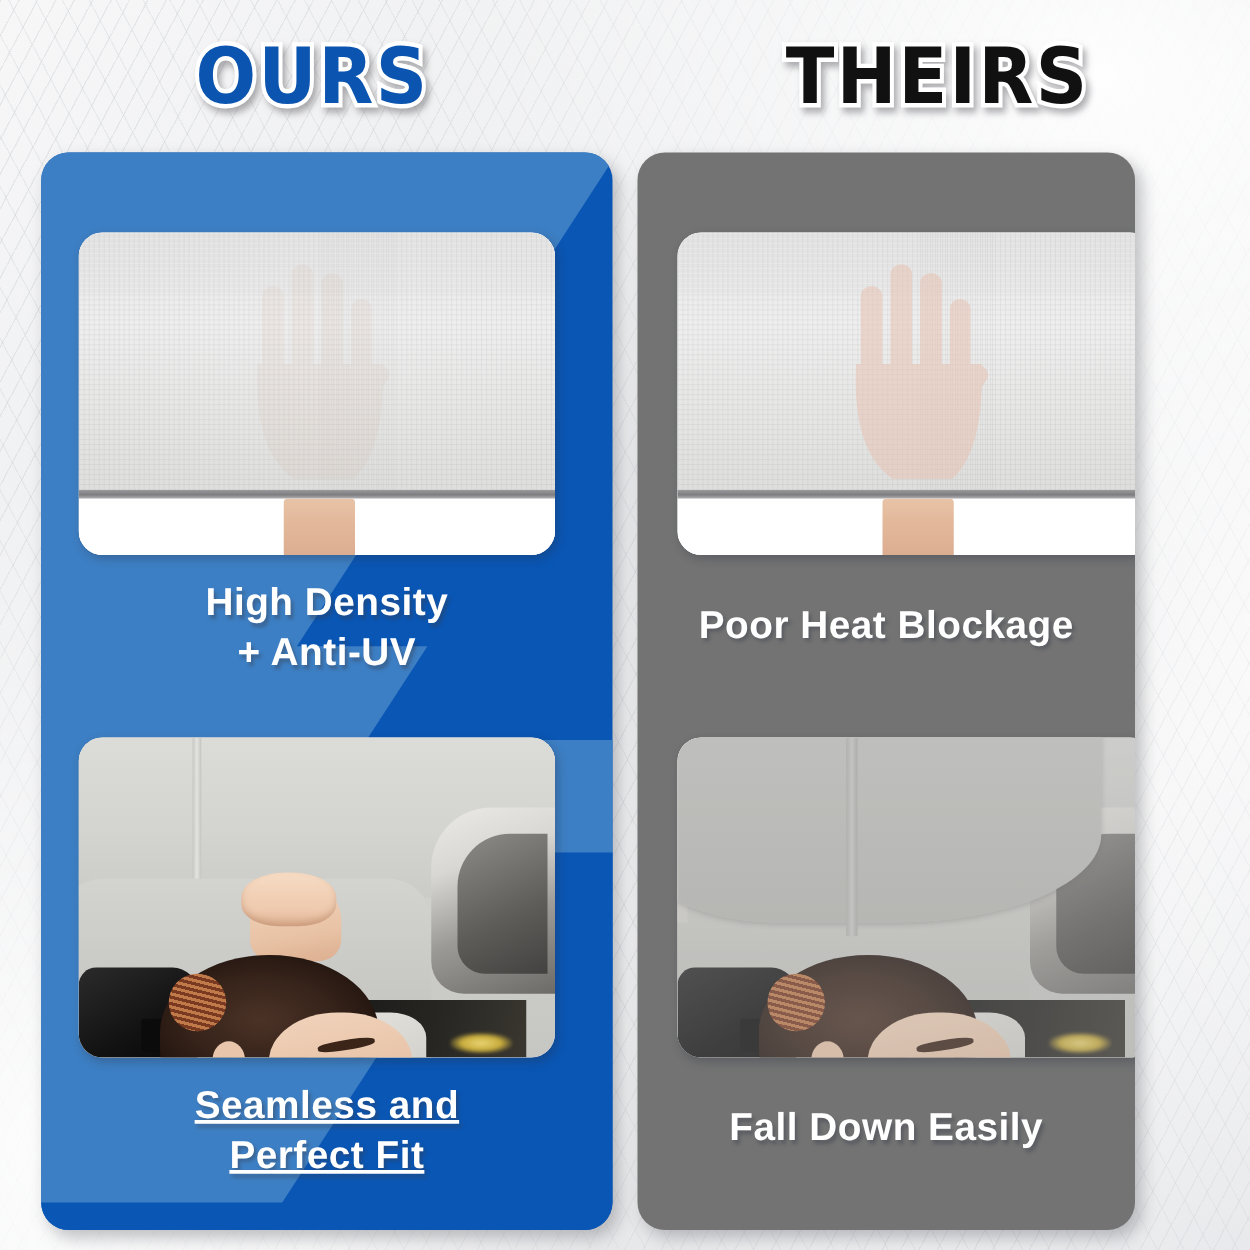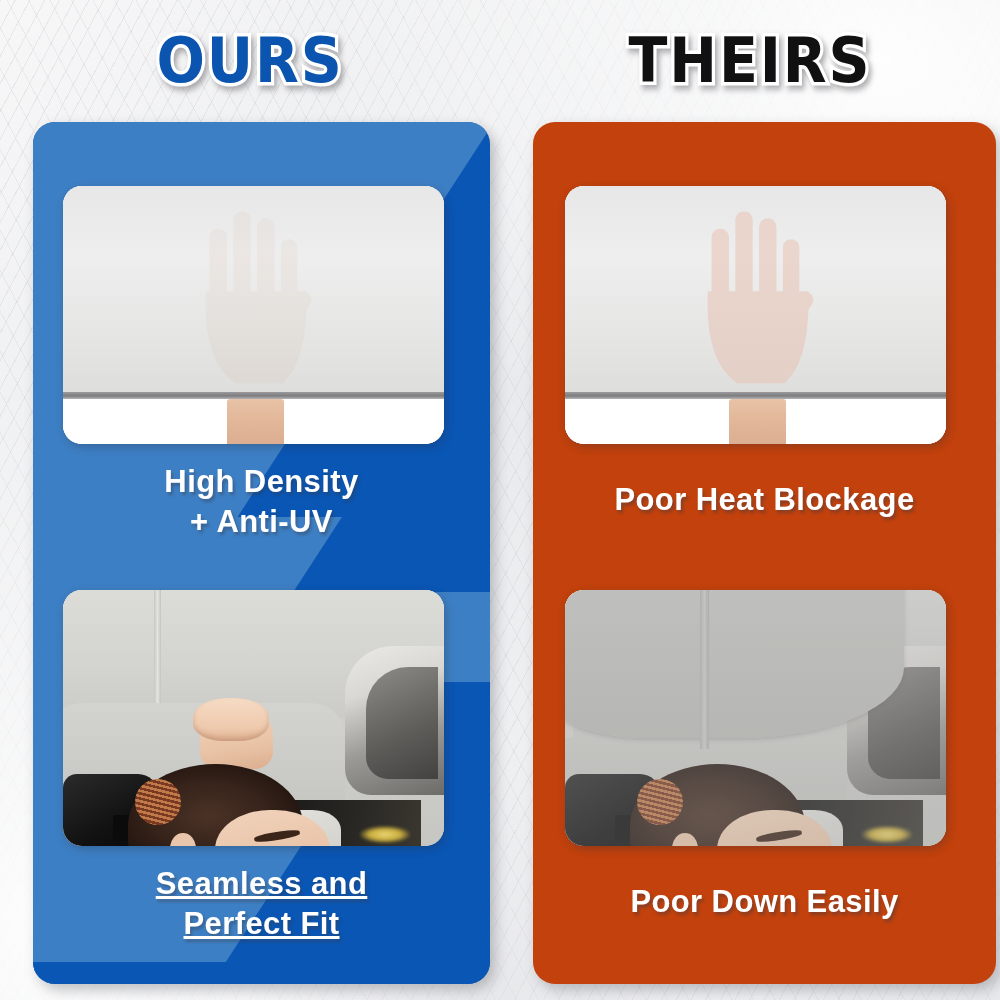--- a/index.html
+++ b/index.html
@@ -54,21 +54,21 @@
   }
 
   
   .panel {
     position:absolute; top:122px; height:862px;
     border-radius:22px; overflow:hidden;
     box-shadow:5px 6px 13px rgba(120,122,128,.45);
     z-index:4;
   }
   #panel-ours  { left:33px;  width:457px; background:#0a56b4; }
-  #panel-theirs{ left:533px; width:463px; background:#c2410c; }
+  #panel-theirs{ left:510px; width:398px; background:#737373; }
 
   
   .band { position:absolute; background:#3d7fc4; }
   #band-top {
     left:-140px; top:-60px; width:640px; height:500px;
     transform:skewX(-33deg); transform-origin:top left;
   }
   #band-mid {
     left:-300px; top:470px; width:880px; height:420px;
     transform:skewX(-33deg); transform-origin:top left;
@@ -377,14 +377,14 @@
         <div class="brow"></div>
         <div class="ear"></div>
         <div class="sag-gap"></div>
         <div class="sag-shade"></div>
         <div class="sag-strap"></div>
         <div class="theirs-gray-wash"></div>
       </div>
     </div>
   </div>
 
-  <div class="caption" id="cap-theirs-bot">Poor Down Easily</div>
+  <div class="caption" id="cap-theirs-bot">Fall Down Easily</div>
 </div>
 
 </body></html>

